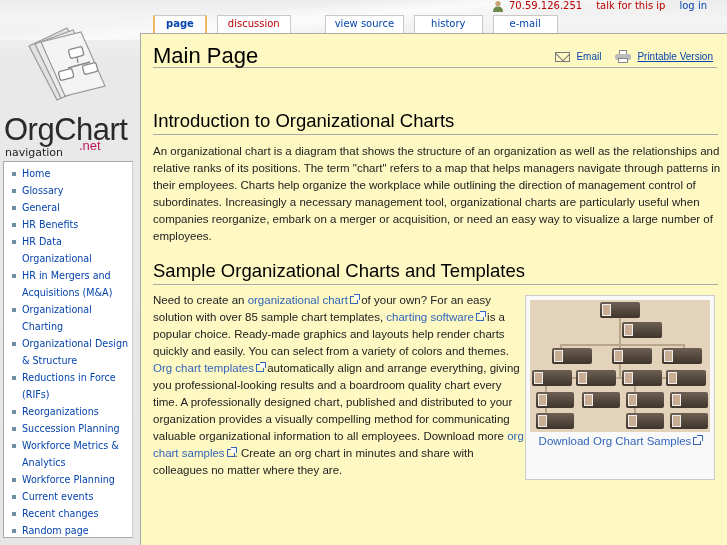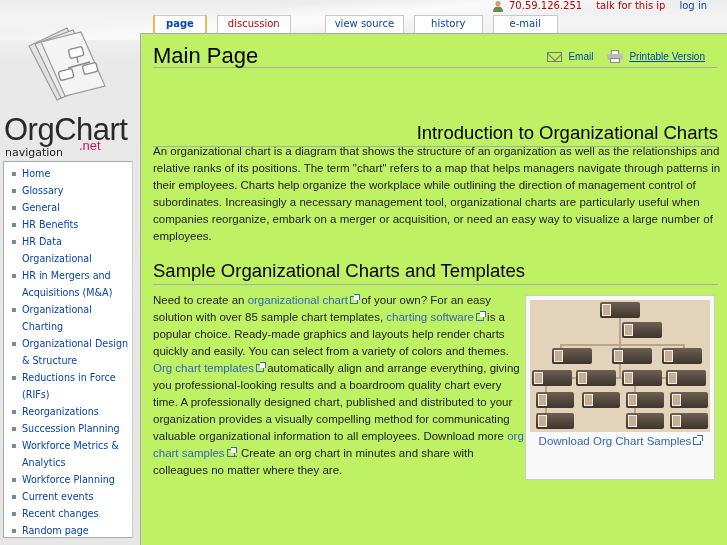--- a/index.html
+++ b/index.html
@@ -56,42 +56,42 @@
     background: #fff; border: 1px solid #c8c8c8; border-bottom: none; margin-right: 10px;
     white-space: nowrap; color: #0645ad;
   }
   .tab.selected { border-left: 2px solid #f0b85a; border-right: 2px solid #f0b85a; font-weight: bold; color: #0645ad; padding: 0 11px; }
   .tab.new { color: #ba0000; margin-right: 34px; padding: 0 10px; }
   .tab.vs { padding: 0 9px; }
 
   
   .content {
     position: absolute; left: 140px; top: 33px; width: 587px; height: 512px;
-    background: #bef264; border: 1px solid #aaa; border-right: none; border-bottom: none;
+    background: #fef9c3; border: 1px solid #aaa; border-right: none; border-bottom: none;
     padding: 0 0 0 12px;
   }
   .first-heading {
     position: relative; font-family: "Liberation Sans", sans-serif; font-size: 22px; font-weight: normal;
     color: #000; padding-top: 9px; height: 34px; border-bottom: 1px solid #aaa; margin-right: 10px;
   }
-  .page-tools { position: absolute; right: 12px; top: 16px; display: flex; align-items: center; font-size: 10px; padding-left: 44px; }
+  .page-tools { position: absolute; right: 4px; top: 16px; display: flex; align-items: center; font-size: 10px; padding-left: 44px; }
   .page-tools a { color: #0645ad; text-decoration: none; }
   .page-tools .printable { text-decoration: underline; }
   .mail-icon { width: 15px; height: 10px; border: 1px solid #777; margin-right: 6px; position: relative; overflow: hidden; }
   .mail-icon::before { content: ""; position: absolute; left: 1px; top: -6px; width: 10px; height: 10px; border: 1px solid #777; transform: rotate(45deg); }
   .print-icon { width: 16px; height: 13px; margin-left: 14px; margin-right: 6px; position: relative; }
   .print-icon .top { position: absolute; left: 4px; top: 0; width: 8px; height: 4px; border: 1px solid #888; border-bottom: none; background: #fff; }
   .print-icon .body { position: absolute; left: 0; top: 4px; width: 16px; height: 6px; background: #bbb; border-radius: 2px; }
   .print-icon .paper { position: absolute; left: 3px; top: 8px; width: 10px; height: 5px; border: 1px solid #888; background: #fff; }
 
   h2 {
     font-family: "Liberation Sans", sans-serif; font-weight: normal; font-size: 18.5px; color: #000;
     border-bottom: 1px solid #aaa; margin-right: 10px; padding-bottom: 2px;
   }
-  .h-intro { position: absolute; left: 12px; top: 88px; width: 565px; text-align: right; }
+  .h-intro { position: absolute; left: 12px; top: 76px; width: 565px; }
   .h-sample { position: absolute; left: 12px; top: 226px; width: 565px; }
   .h-benefits { position: absolute; left: 12px; top: 460px; width: 565px; }
 
   p {
     font-family: "Liberation Sans", sans-serif; font-size: 11.5px; line-height: 17px; color: #222;
   }
   .p-intro { position: absolute; left: 12px; top: 109px; width: 568px; }
   .p-sample { position: absolute; left: 12px; top: 258px; width: 372px; }
   .p-benefits { position: absolute; left: 12px; top: 493px; width: 568px; white-space: nowrap; }
   p a { color: #3366bb; text-decoration: none; }

